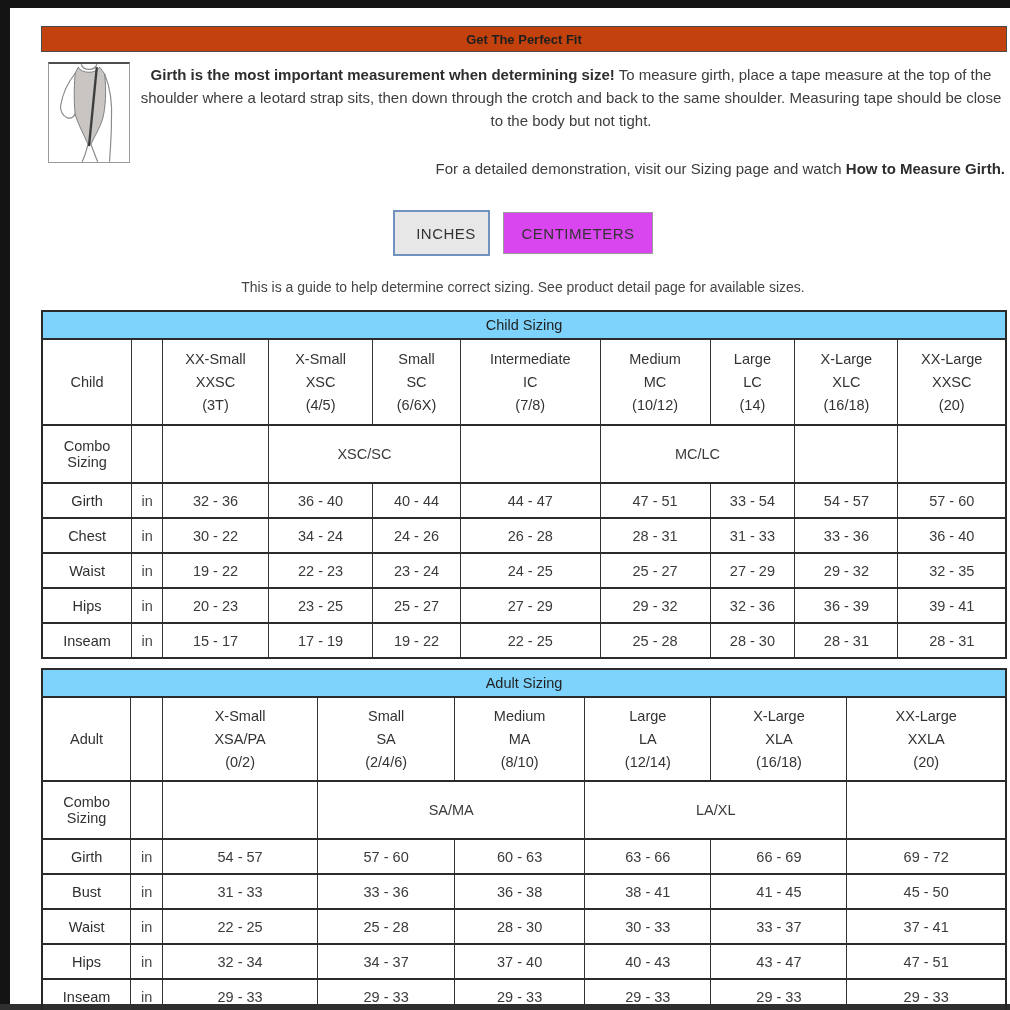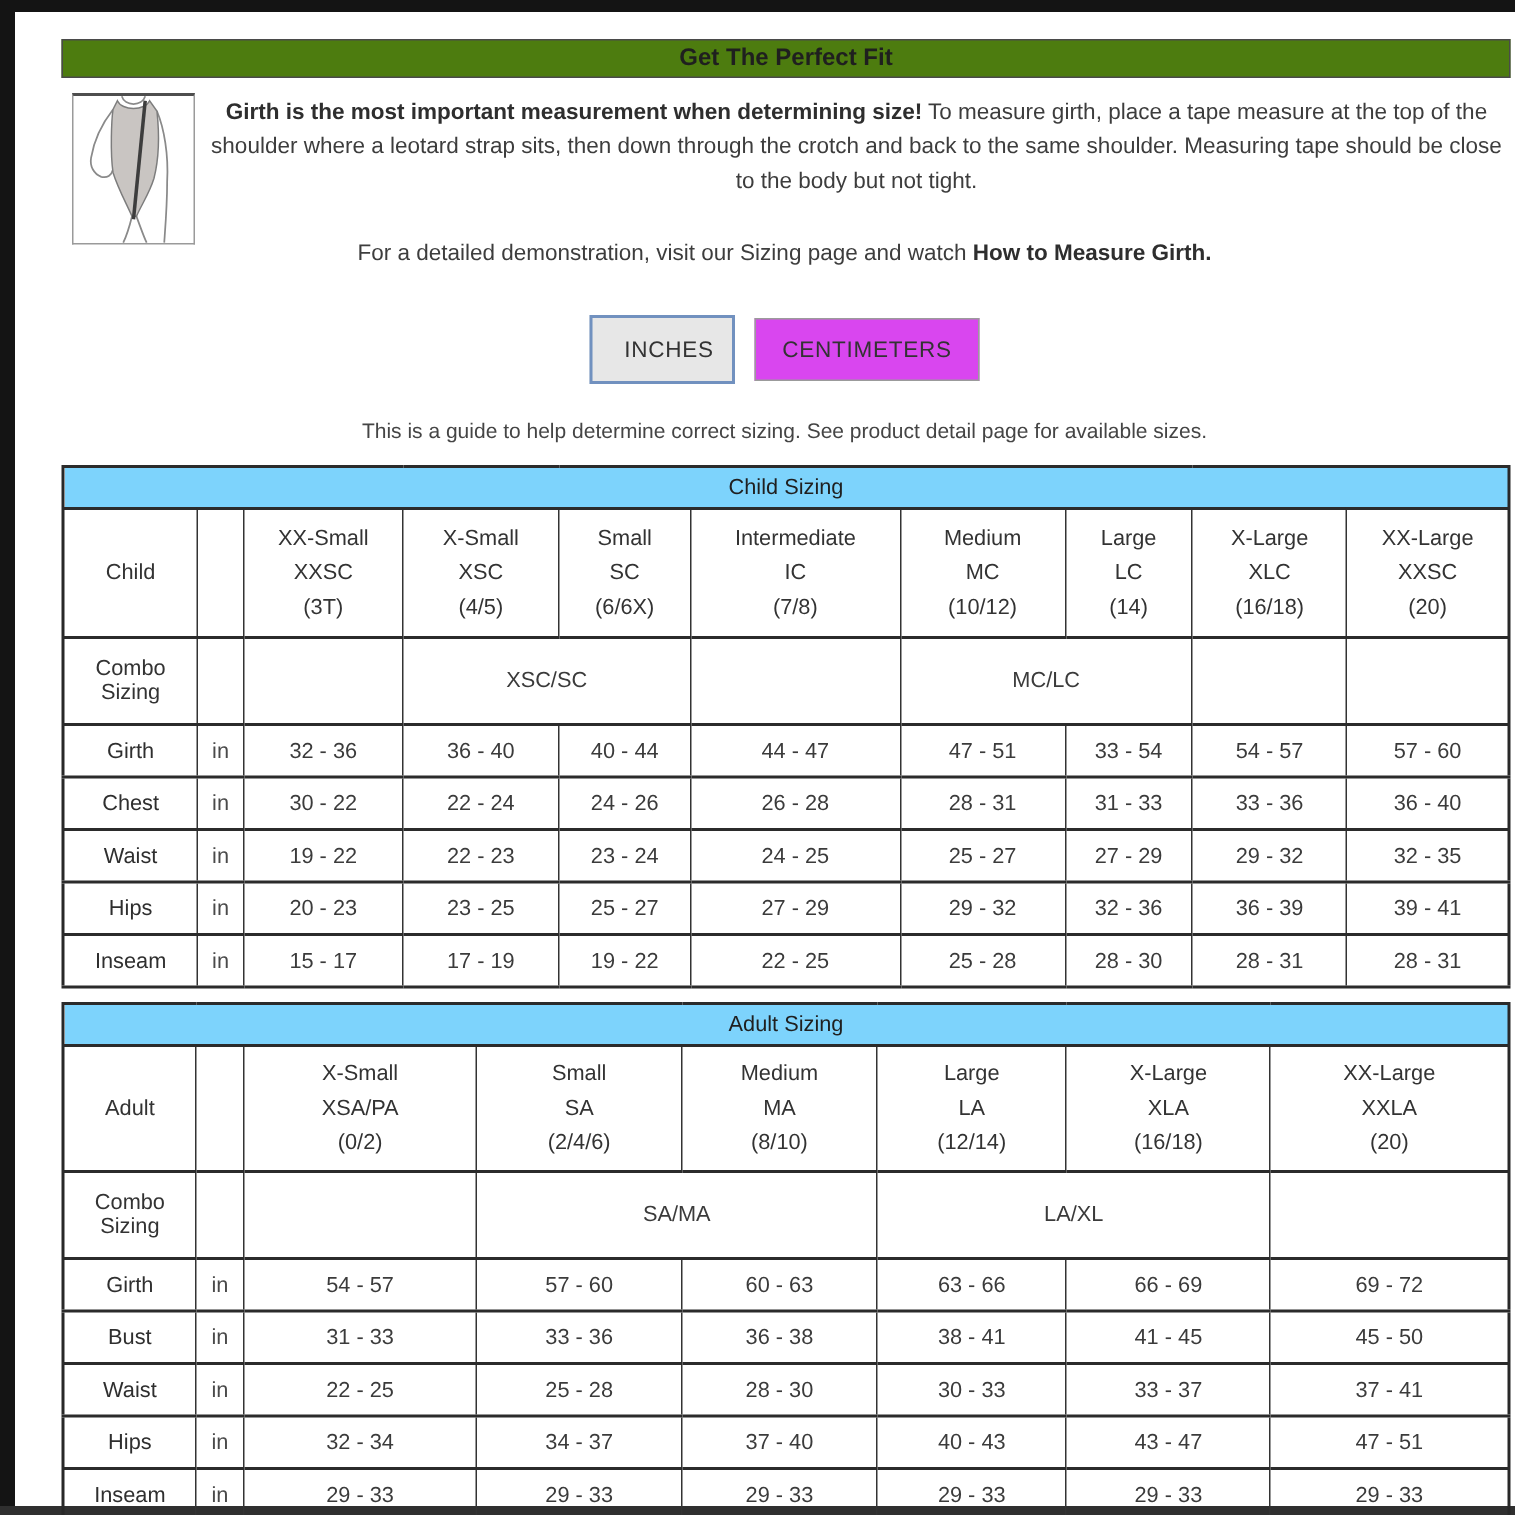--- a/index.html
+++ b/index.html
@@ -9,38 +9,38 @@
     font-family:"Liberation Sans", sans-serif;
   }
   
   .top-bar    { position:absolute; top:0; left:0; right:0; height:8px; background:#141414; }
   .left-bar   { position:absolute; top:0; left:0; width:10px; bottom:6px; background:#141414; }
   .bottom-bar { position:absolute; left:0; right:0; bottom:0; height:6px; background:#2f2f2f; }
 
   
   .fit-header {
     position:absolute; left:41px; top:26px; width:964px; height:24px;
-    background:#4d7c0f; border:1px solid #4a4a4a;
+    background:#c2410c; border:1px solid #4a4a4a;
     display:flex; align-items:center; justify-content:center;
-    font-weight:bold; font-size:16px; color:#1f1f1f;
+    font-weight:bold; font-size:13px; color:#1f1f1f;
   }
 
   
   .intro-img {
     position:absolute; left:48px; top:62px; width:82px; height:101px;
     border:1px solid #9a9a9a; border-top:2px solid #4e4e4e; box-sizing:border-box; background:#fff;
   }
   .intro-img svg { width:100%; height:100%; display:block; }
   .intro-text {
     position:absolute; left:138px; top:63px; width:866px;
     text-align:center; font-size:15px; line-height:23px; color:#3d3d3d;
   }
   .demo-line {
     position:absolute; left:41px; top:160px; width:964px;
-    text-align:center; font-size:15px; color:#3d3d3d;
+    text-align:right; font-size:15px; color:#3d3d3d;
   }
   .b { font-weight:bold; color:#2e2e2e; }
 
   
   .toggle-row {
     position:absolute; left:41px; top:210px; width:964px;
     display:flex; justify-content:center; align-items:center; gap:13px;
   }
   .btn { font-family:"Liberation Sans", sans-serif; font-size:15px; color:#333;
          letter-spacing:0.5px; cursor:pointer; }
@@ -194,21 +194,21 @@
     <td>44 - 47</td>
     <td>47 - 51</td>
     <td>33 - 54</td>
     <td>54 - 57</td>
     <td>57 - 60</td>
   </tr>
   <tr class="data-row">
     <th class="row-label">Chest</th>
     <td class="unit-cell">in</td>
     <td>30 - 22</td>
-    <td>22 - 24</td>
+    <td>34 - 24</td>
     <td>24 - 26</td>
     <td>26 - 28</td>
     <td>28 - 31</td>
     <td>31 - 33</td>
     <td>33 - 36</td>
     <td>36 - 40</td>
   </tr>
   <tr class="data-row">
     <th class="row-label">Waist</th>
     <td class="unit-cell">in</td>

